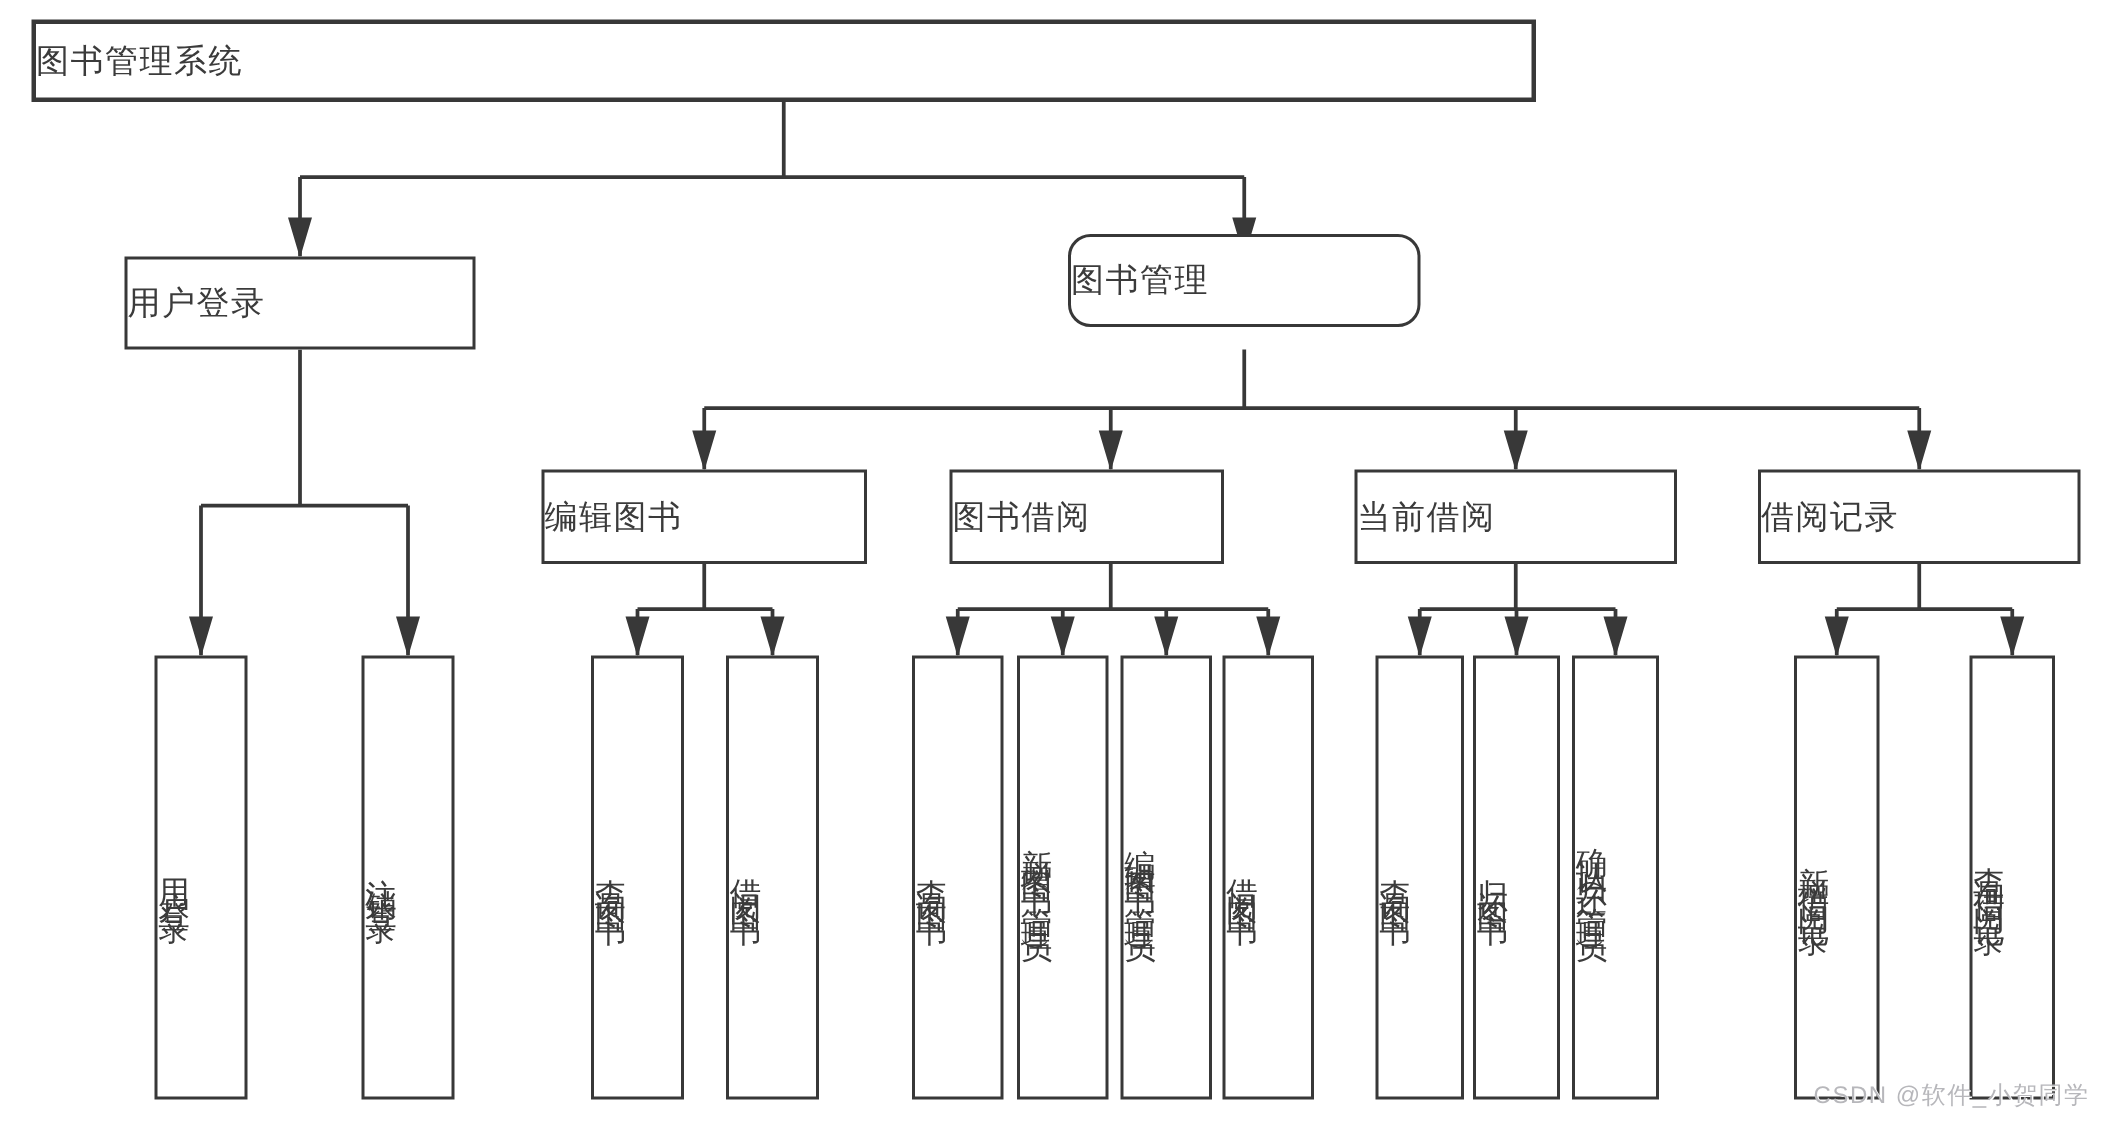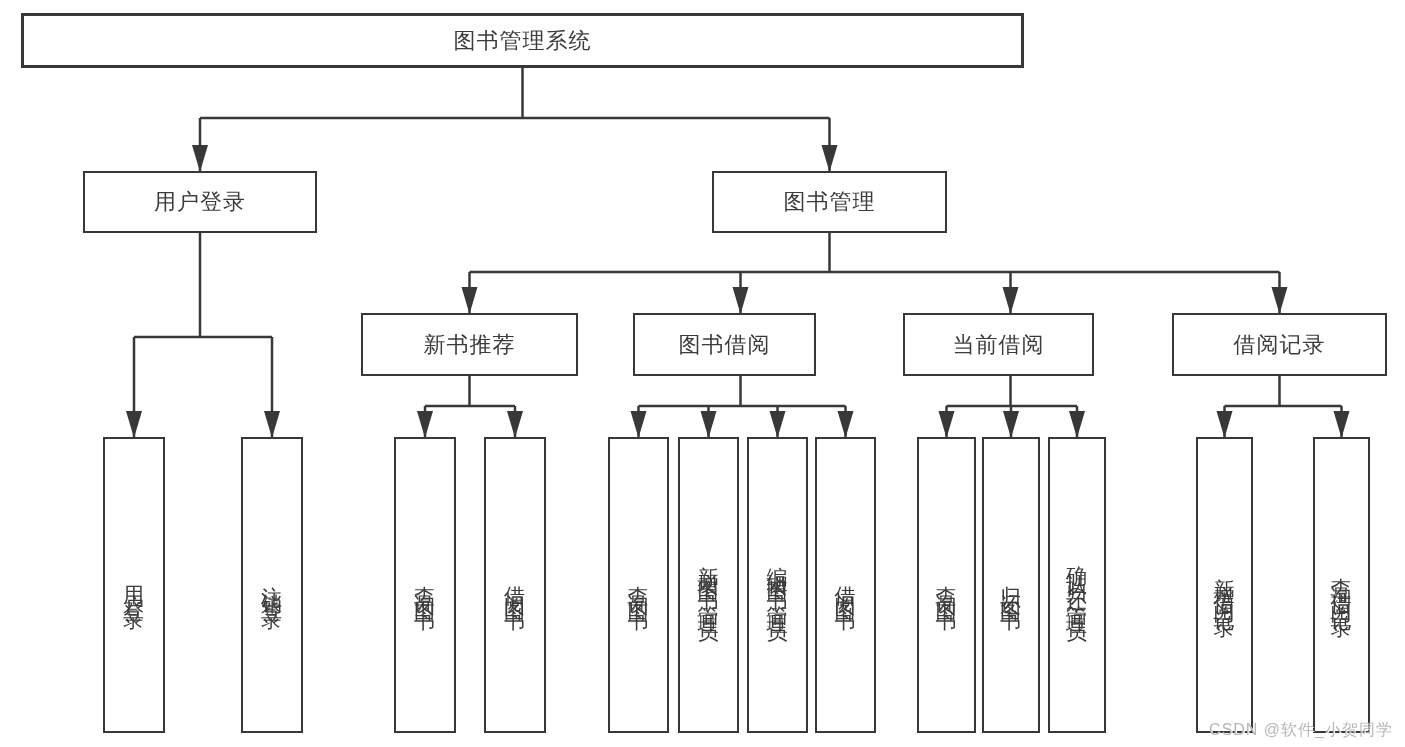--- a/index.html
+++ b/index.html
@@ -17,21 +17,20 @@
     width: 1405px;
     height: 747px;
   }
   .node {
     position: absolute;
     box-sizing: border-box;
     border: 2px solid #383838;
     background: #ffffff;
     display: flex;
     align-items: center;
-    justify-content: center;
     color: #3b3b3b;
   }
   .node.root { border-width: 3px; }
   .node.h { font-size: 22px; }
   .node.h .lbl { letter-spacing: 1px; white-space: nowrap; }
   .node.v { font-size: 21px; }
   .node.v .lbl {
     writing-mode: vertical-rl;
     text-orientation: mixed;
     letter-spacing: 8px;
@@ -58,30 +57,30 @@
       <path d="M 522.5 68 V 118 M 200 118 H 829.5 M 200 118 V 171 M 829.5 118 V 171 M 200 233 V 337 M 134 337 H 272 M 134 337 V 437 M 272 337 V 437 M 829.5 233 V 272 M 469.5 272 H 1279.5 M 469.5 272 V 313 M 740.5 272 V 313 M 1010.5 272 V 313 M 1279.5 272 V 313 M 469.5 376 V 406 M 425 406 H 515 M 425 406 V 437 M 515 406 V 437 M 740.5 376 V 406 M 638.5 406 H 845.5 M 638.5 406 V 437 M 708.5 406 V 437 M 777.5 406 V 437 M 845.5 406 V 437 M 1010.5 376 V 406 M 946.5 406 H 1077 M 946.5 406 V 437 M 1011 406 V 437 M 1077 406 V 437 M 1279.5 376 V 406 M 1224.5 406 H 1341.5 M 1224.5 406 V 437 M 1341.5 406 V 437 " fill="none" stroke="#383838" stroke-width="2.5"></path>
       <path d="M 192 145 L 208 145 L 200 172 Z M 821.5 145 L 837.5 145 L 829.5 172 Z M 126 411 L 142 411 L 134 438 Z M 264 411 L 280 411 L 272 438 Z M 461.5 287 L 477.5 287 L 469.5 314 Z M 732.5 287 L 748.5 287 L 740.5 314 Z M 1002.5 287 L 1018.5 287 L 1010.5 314 Z M 1271.5 287 L 1287.5 287 L 1279.5 314 Z M 417 411 L 433 411 L 425 438 Z M 507 411 L 523 411 L 515 438 Z M 630.5 411 L 646.5 411 L 638.5 438 Z M 700.5 411 L 716.5 411 L 708.5 438 Z M 769.5 411 L 785.5 411 L 777.5 438 Z M 837.5 411 L 853.5 411 L 845.5 438 Z M 938.5 411 L 954.5 411 L 946.5 438 Z M 1003 411 L 1019 411 L 1011 438 Z M 1069 411 L 1085 411 L 1077 438 Z M 1216.5 411 L 1232.5 411 L 1224.5 438 Z M 1333.5 411 L 1349.5 411 L 1341.5 438 Z " fill="#383838" stroke="none"></path>
     </svg>
   <div id="nodes">
       <div class="node h root" style="left: 21px; top: 13px; width: 1003px; height: 55px;">
         <span class="lbl">图书管理系统</span>
       </div>
       <div class="node h" style="left: 83px; top: 171px; width: 234px; height: 62px;">
         <span class="lbl">用户登录</span>
       </div>
-      <div class="node h" style="left: 712px; top: 171px; width: 235px; height: 62px;">
+      <div class="node h" style="left: 712px; top: 156px; width: 235px; height: 62px; border-radius: 15px;">
         <span class="lbl">图书管理</span>
       </div>
       <div class="node h" style="left: 361px; top: 313px; width: 217px; height: 63px;">
-        <span class="lbl">新书推荐</span>
+        <span class="lbl">编辑图书</span>
       </div>
       <div class="node h" style="left: 633px; top: 313px; width: 183px; height: 63px;">
         <span class="lbl">图书借阅</span>
       </div>
-      <div class="node h" style="left: 903px; top: 313px; width: 191px; height: 63px;">
+      <div class="node h" style="left: 903px; top: 313px; width: 215px; height: 63px;">
         <span class="lbl">当前借阅</span>
       </div>
       <div class="node h" style="left: 1172px; top: 313px; width: 215px; height: 63px;">
         <span class="lbl">借阅记录</span>
       </div>
       <div class="node v" style="left: 103px; top: 437px; width: 62px; height: 296px;">
         <span class="lbl">用户登录</span>
       </div>
       <div class="node v" style="left: 241px; top: 437px; width: 62px; height: 296px;">
         <span class="lbl">注销登录</span>

